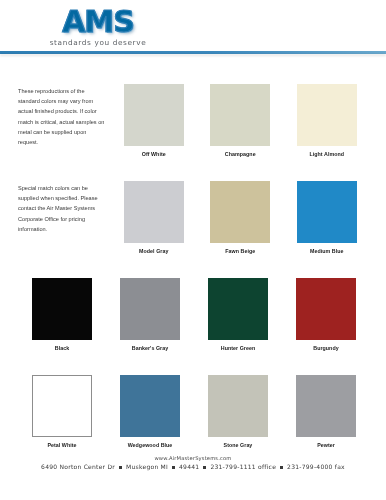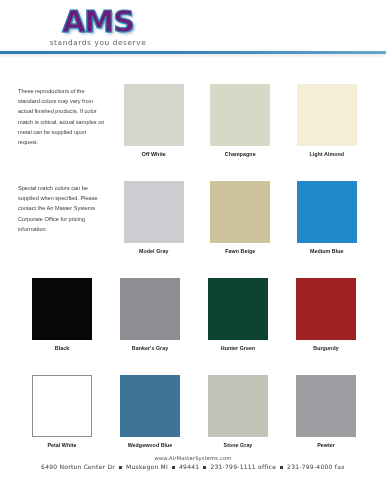--- a/index.html
+++ b/index.html
@@ -19,21 +19,21 @@
   .logo-wrap {
     position:absolute; left:36px; top:7px;
     width:124px; height:42px;
   }
   .logo-mark {
     font-family:"DejaVu Sans", sans-serif;
     font-size:30px;
     font-weight:bold;
     letter-spacing:-1px;
     line-height:30px;
-    color:#701a75;
+    color:#0369a1;
     -webkit-text-stroke:1.2px #2f7fb5;
     text-shadow:
        1px 1px 0 #7fb4d6,
       -0.5px -0.5px 0 #3d86bb,
        2px 2px 3px rgba(60,110,150,.45);
     text-align:center;
   }
   .logo-tag {
     margin-top:1px;
     font-family:"DejaVu Sans", sans-serif;

